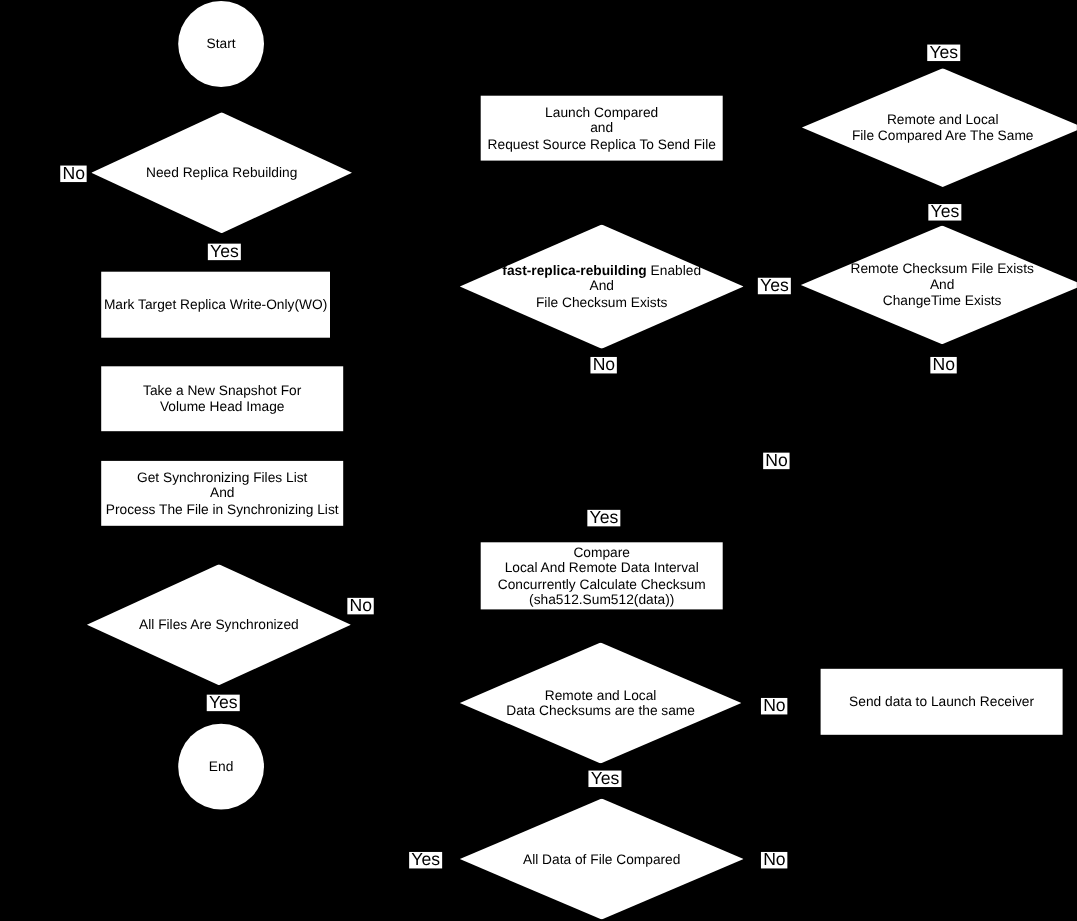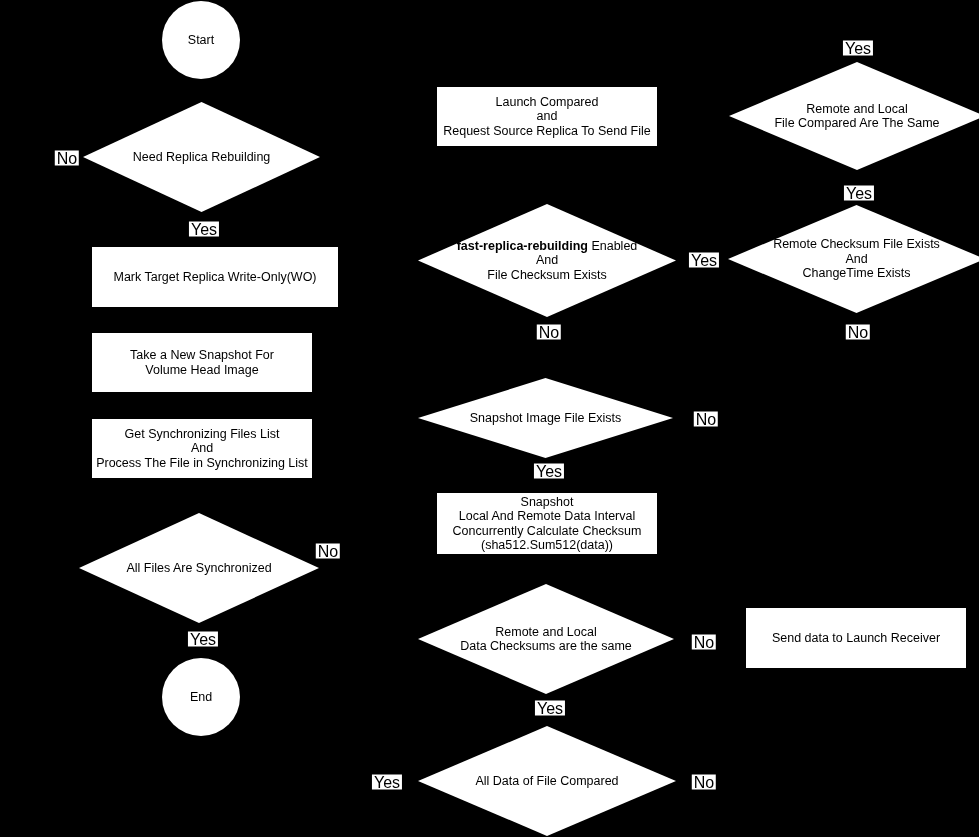--- a/index.html
+++ b/index.html
@@ -39,21 +39,21 @@
       </div>
   </div>
 
   <div class="node diamond" style="left:47px;top:102px;width:237px;height:110px;">
     <div class="fill"></div>
     <div class="txt">
         <span>Need Replica Rebuilding</span>
       </div>
   </div>
 
-  <div class="node rect" style="left:56px;top:247px;width:246px;height:60px;">
+  <div class="node rect" style="left:56px;top:247px;width:208px;height:60px;">
     <div class="fill"></div>
     <div class="txt">
         <div>Mark Target Replica Write-Only(WO)</div>
       </div>
   </div>
 
   <div class="node rect" style="left:56px;top:333px;width:220px;height:59px;">
     <div class="fill"></div>
     <div class="txt">
       <div>Take a New Snapshot For</div>
@@ -95,31 +95,25 @@
 
   <div class="node diamond" style="left:382px;top:204px;width:258px;height:113px;">
     <div class="fill"></div>
     <div class="txt">
       <div><span class="b">fast-replica-rebuilding</span><span> Enabled</span></div>
       <div>And</div>
       <div>File Checksum Exists</div>
     </div>
   </div>
 
-  <div class="node diamond" style="left:382px;top:378px;width:255px;height:80px;">
-    <div class="fill"></div>
-    <div class="txt">
-        <span>Snapshot Image File Exists</span>
-      </div>
-  </div>
 
   <div class="node rect" style="left:401px;top:493px;width:220px;height:61px;">
     <div class="fill"></div>
     <div class="txt">
-      <div>Snapshot</div>
+      <div>Compare</div>
       <div>Local And Remote Data Interval</div>
       <div>Concurrently Calculate Checksum</div>
       <div>(sha512.Sum512(data))</div>
     </div>
   </div>
 
   <div class="node diamond" style="left:382px;top:584px;width:256px;height:110px;">
     <div class="fill"></div>
     <div class="txt">
       <div>Remote and Local</div>

